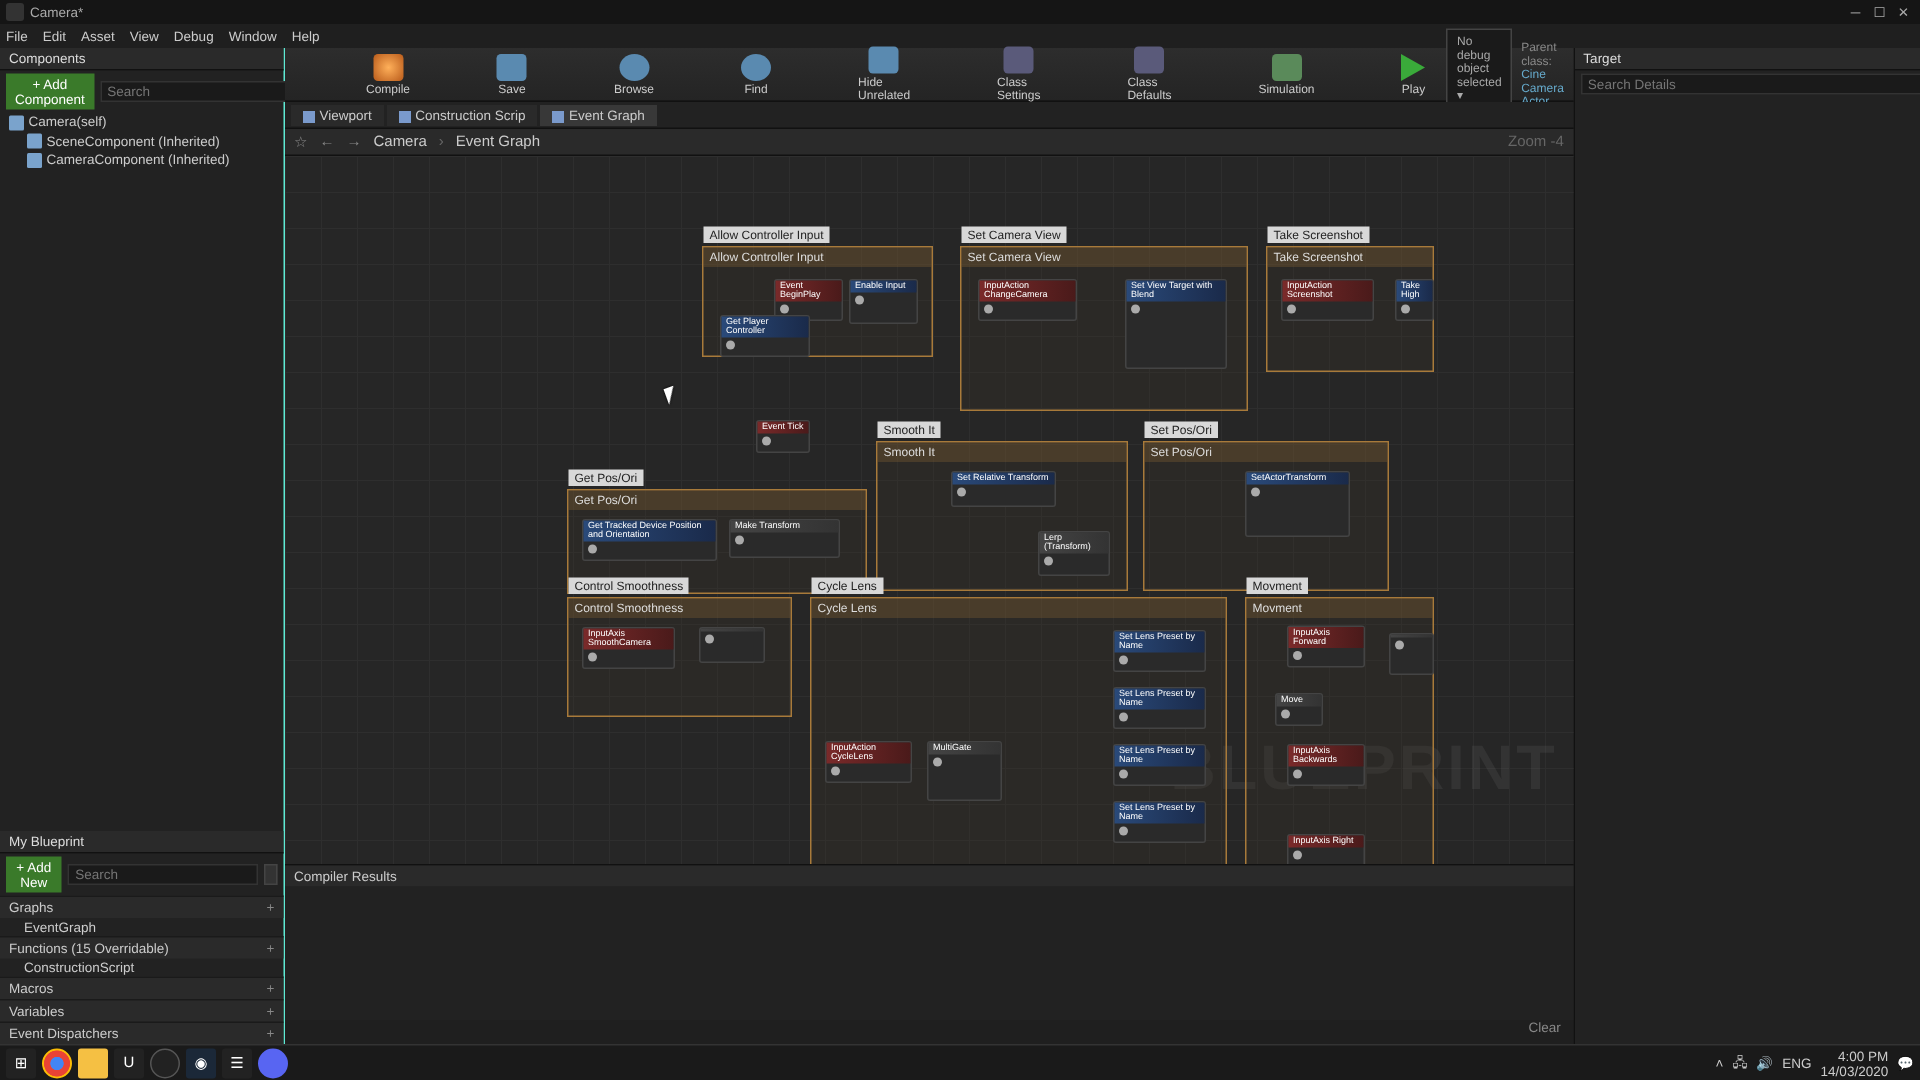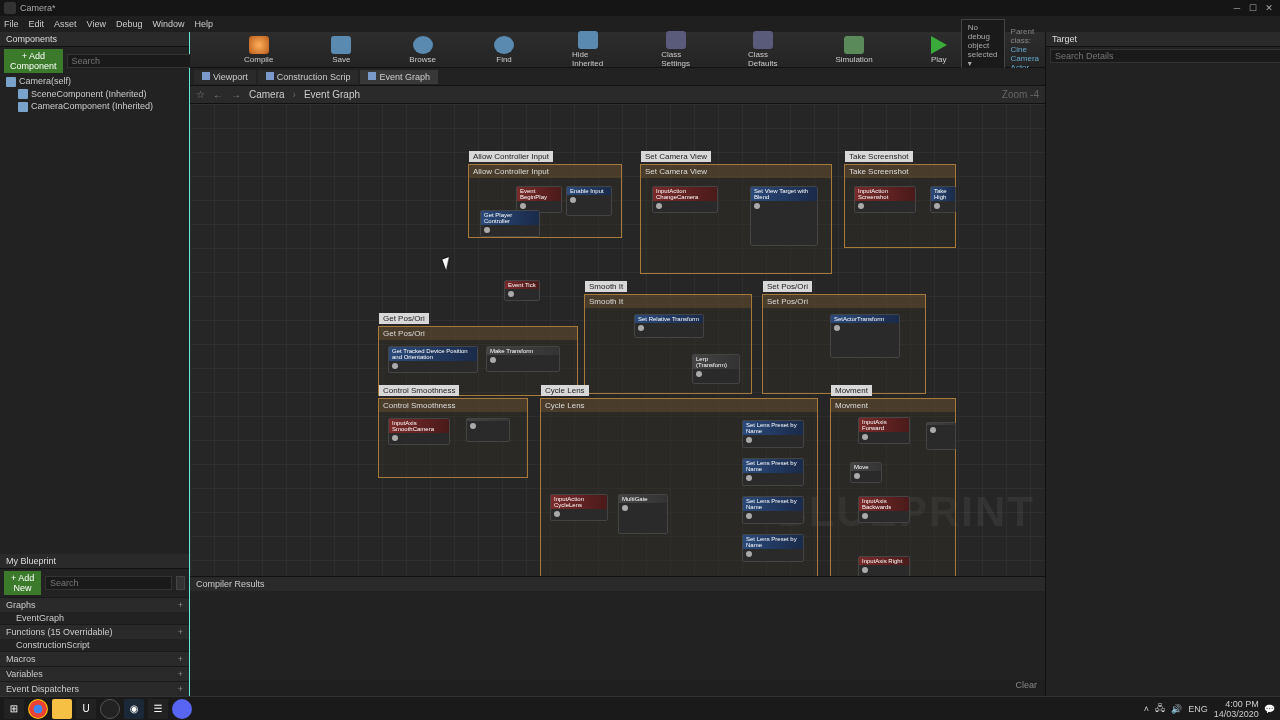--- a/index.html
+++ b/index.html
@@ -43,21 +43,21 @@
 .ticon.find { background: #5a8ab0; border-radius: 50%; }
 .ticon.hide { background: #5a8ab0; }
 .ticon.csettings { background: #5a5a7a; }
 .ticon.cdefaults { background: #5a5a7a; }
 .ticon.sim { background: #5a8a5a; }
 .ticon.play { width: 0; height: 0; border-left: 16px solid #3aaa3a; border-top: 9px solid transparent; border-bottom: 9px solid transparent; border-radius: 0; background: none; }
 .debug-sel { background: #1a1a1a; border: 1px solid #444; color: #aaa; font-size: 8px; padding: 3px 6px; margin-left: 4px; }
 .toolbar-right { margin-left: auto; font-size: 8px; color: #4aaacc; }
 
 .tabs { height: 18px; background: #222; display: flex; align-items: center; gap: 2px; padding: 0 4px; font-size: 9px; border-bottom: 1px solid #111; }
-.tab { padding: 2px 8px; background: #2a2a2a; color: #ccc; display: flex; align-items: flex-start; gap: 3px; }
+.tab { padding: 2px 8px; background: #2a2a2a; color: #ccc; display: flex; align-items: flex-end; gap: 3px; }
 .tab.active { background: #383838; }
 .tab-icon { width: 8px; height: 8px; background: #7a9acc; display: inline-block; }
 
 .breadcrumb { height: 18px; background: #2a2a2a; display: flex; align-items: center; padding: 0 6px; gap: 8px; font-size: 10px; color: #ccc; border-bottom: 1px solid #111; }
 .breadcrumb .star { color: #888; }
 .breadcrumb .arrow { color: #888; }
 .breadcrumb .zoom { margin-left: auto; color: #666; font-size: 10px; }
 
 
 .graph { flex: 1; position: relative; background: #262626; background-image: linear-gradient(#2e2e2e 1px, transparent 1px), linear-gradient(90deg, #2e2e2e 1px, transparent 1px); background-size: 24px 24px; overflow: hidden; }
@@ -183,21 +183,21 @@
       <div class="tbtn">
           <div class="ticon browse"></div>
           <span>Browse</span>
         </div>
       <div class="tbtn">
           <div class="ticon find"></div>
           <span>Find</span>
         </div>
       <div class="tbtn">
           <div class="ticon hide"></div>
-          <span>Hide Inherited</span>
+          <span>Hide Unrelated</span>
         </div>
       <div class="tbtn">
           <div class="ticon csettings"></div>
           <span>Class Settings</span>
         </div>
       <div class="tbtn">
           <div class="ticon cdefaults"></div>
           <span>Class Defaults</span>
         </div>
       <div class="tbtn">

